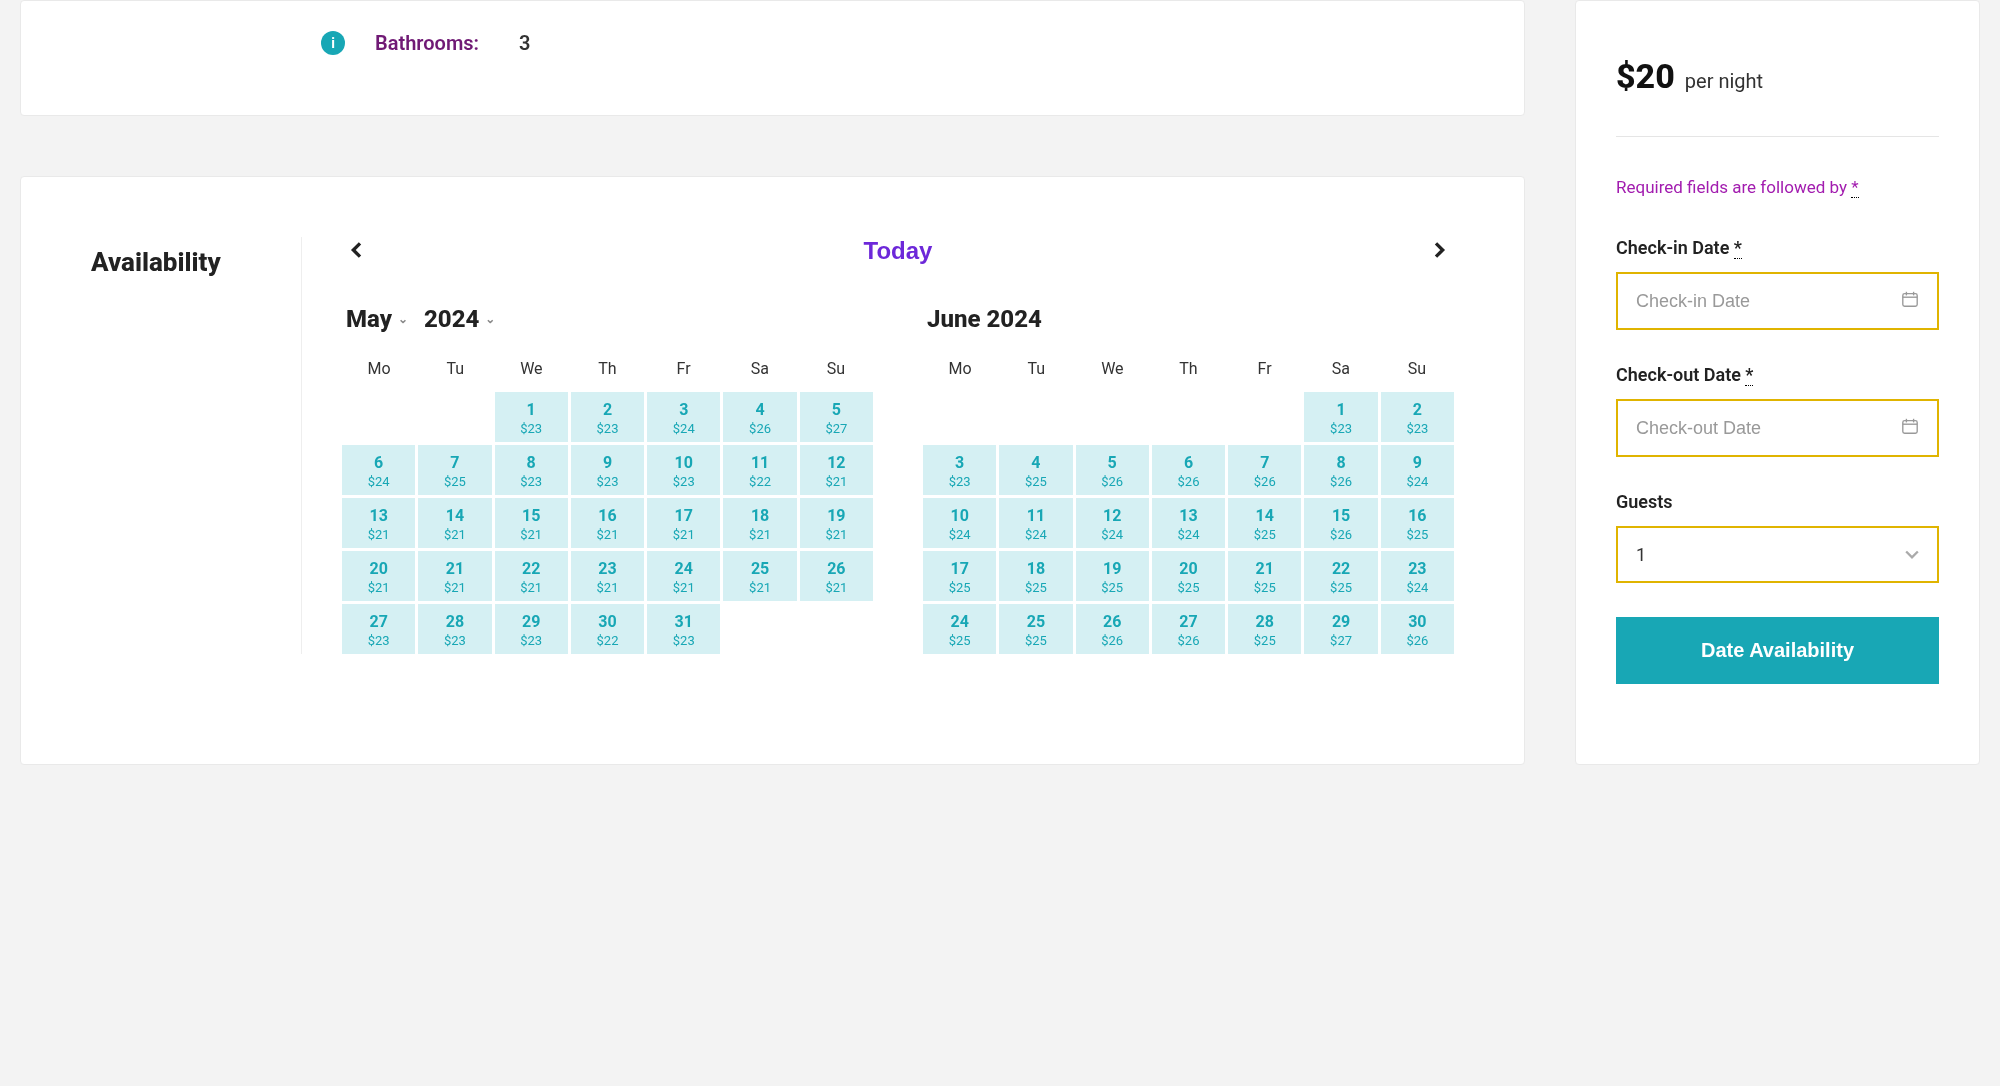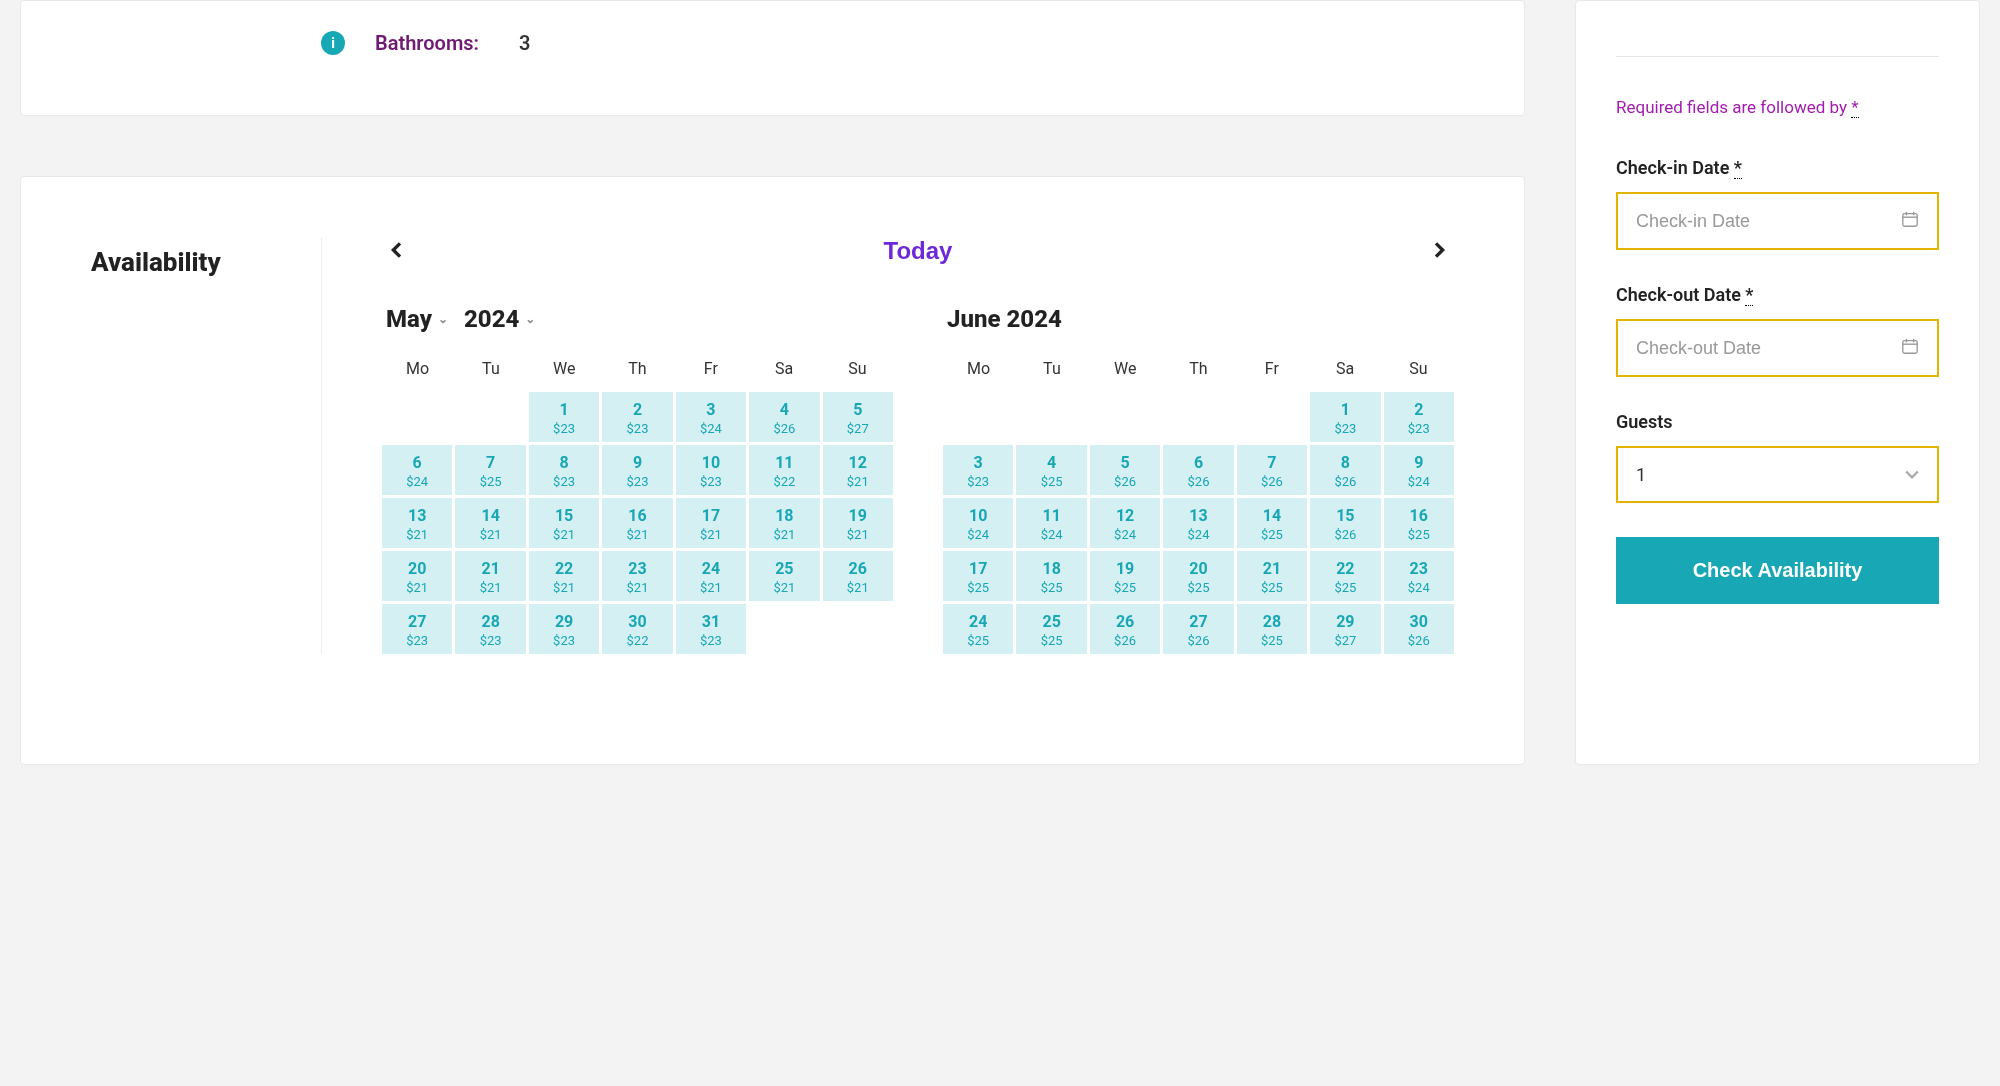--- a/index.html
+++ b/index.html
@@ -32,21 +32,21 @@
   width: 24px; height: 24px;
   border-radius: 50%;
   background: #18a7b5;
   color: #fff;
   font-size: 14px;
   font-weight: 700;
   display:flex; align-items:center; justify-content:center;
 }
 .info-label { color: #701a75; font-weight:600; }
 .info-value { color: #333; font-weight:600; margin-left: 10px; }
-.avail-card { padding: 60px 70px 110px; display:flex; gap:60px; }
+.avail-card { padding: 60px 70px 110px; display:flex; gap:40px; }
 .avail-heading {
   font-size: 26px;
   font-weight: 800;
   color: #222;
   min-width: 170px;
   padding-top: 10px;
 }
 .avail-sep { border-left:1px solid #eee; }
 .avail-body { flex:1; }
 .cal-nav {
@@ -453,20 +453,24 @@
                   <div class="day-price">$26</div>
                 </div>
               </div>
             </div>
           </div>
       </div>
     </div>
   </div>
 
   <div class="card booking-card">
+    <div class="price-row">
+      <span class="price">$20</span>
+      <span class="per-night">per night</span>
+    </div>
     <hr class="hr">
     <p class="req-note">
       <span>Required fields are followed by </span><span class="star">*</span>
     </p>
 
     <div class="form-group">
       <label class="form-label">
         <span>Check-in Date </span><span class="star">*</span>
       </label>
       <div class="input-wrap">
@@ -504,15 +508,15 @@
       <div class="select-wrap">
         <span class="select-val">1</span>
         <span class="select-chev">
           <svg width="14" height="10" viewBox="0 0 12 8">
               <path d="M1 1 L6 6 L11 1" fill="none" stroke="#aaa" stroke-width="2"></path>
             </svg>
         </span>
       </div>
     </div>
 
-    <button class="check-btn">Check Availability</button>
+    <button class="check-btn">Date Availability</button>
   </div>
 </div>
 
 </body></html>

